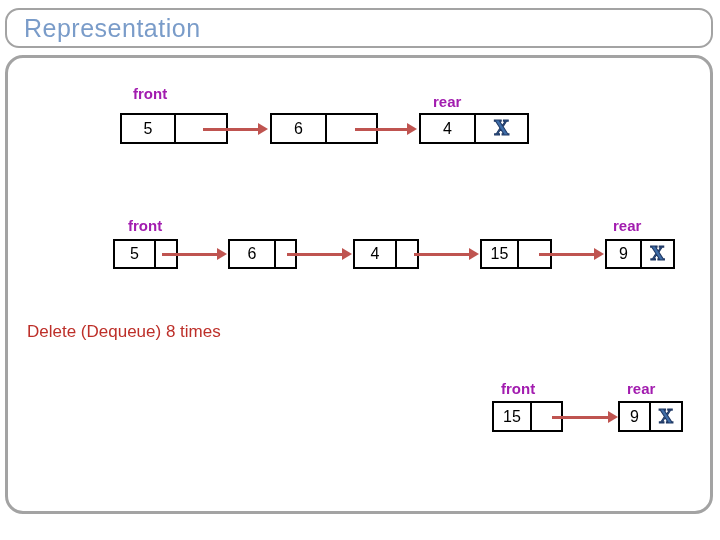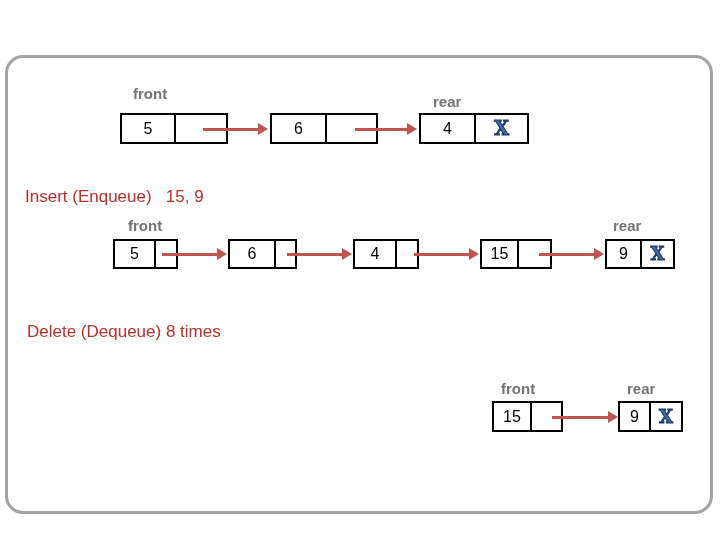--- a/index.html
+++ b/index.html
@@ -24,21 +24,21 @@
   .node {
     position:absolute; display:flex; box-sizing:border-box;
     border:2px solid #000; background:#fff;
   }
   .cell {
     display:flex; align-items:center; justify-content:center;
     box-sizing:border-box; font-size:16px; color:#000;
   }
   .cell.ptr { border-left:2px solid #000; flex:1; }
   .lbl {
-    position:absolute; font-size:15px; font-weight:bold; color:#737373;
+    position:absolute; font-size:15px; font-weight:bold; color:#a21caf;
     white-space:nowrap;
   }
   .op-text {
     position:absolute; font-size:17px; color:#bd2f29; white-space:pre;
   }
   .arrow { position:absolute; height:3px; background:#bf5450; }
   .arrow::after {
     content:""; position:absolute; left:100%; top:-5px;
     border-left:10px solid #bf5450;
     border-top:6px solid transparent; border-bottom:6px solid transparent;
@@ -47,20 +47,23 @@
     font-family:"DejaVu Serif", serif; font-weight:bold; font-size:19px;
     line-height:1; color:#3e6da8; -webkit-text-stroke:1px #1f3864;
     transform:scaleY(1.05);
   }
 </style>
 </head>
 <body>
 
 <div class="slide">
 
+  <div class="title-box">
+    <span class="title-text">Representation</span>
+  </div>
 
   <div class="content-box"></div>
 
   <div>
     <div class="lbl" style="left:133px; top:85px">front</div>
     <div class="lbl" style="left:433px; top:93px">rear</div>
 
     <div class="node" style="left:120px; top:113px; width:108px; height:31px">
       <div class="cell" style="width:52px">5</div>
       <div class="cell ptr"></div>
@@ -74,21 +77,20 @@
     <div class="arrow" style="left:355px; top:128px; width:52px"></div>
 
     <div class="node" style="left:419px; top:113px; width:110px; height:31px">
       <div class="cell" style="width:53px">4</div>
       <div class="cell ptr">
         <span class="null-x">X</span>
       </div>
     </div>
   </div>
 
-  <div class="op-text" style="left:25px; top:187px">Insert (Enqueue)   15, 9</div>
 
   <div>
     <div class="lbl" style="left:128px; top:217px">front</div>
     <div class="lbl" style="left:613px; top:217px">rear</div>
 
     <div class="node" style="left:113px; top:239px; width:65px; height:30px">
       <div class="cell" style="width:39px">5</div>
       <div class="cell ptr"></div>
     </div>
     <div class="arrow" style="left:162px; top:253px; width:55px"></div>

